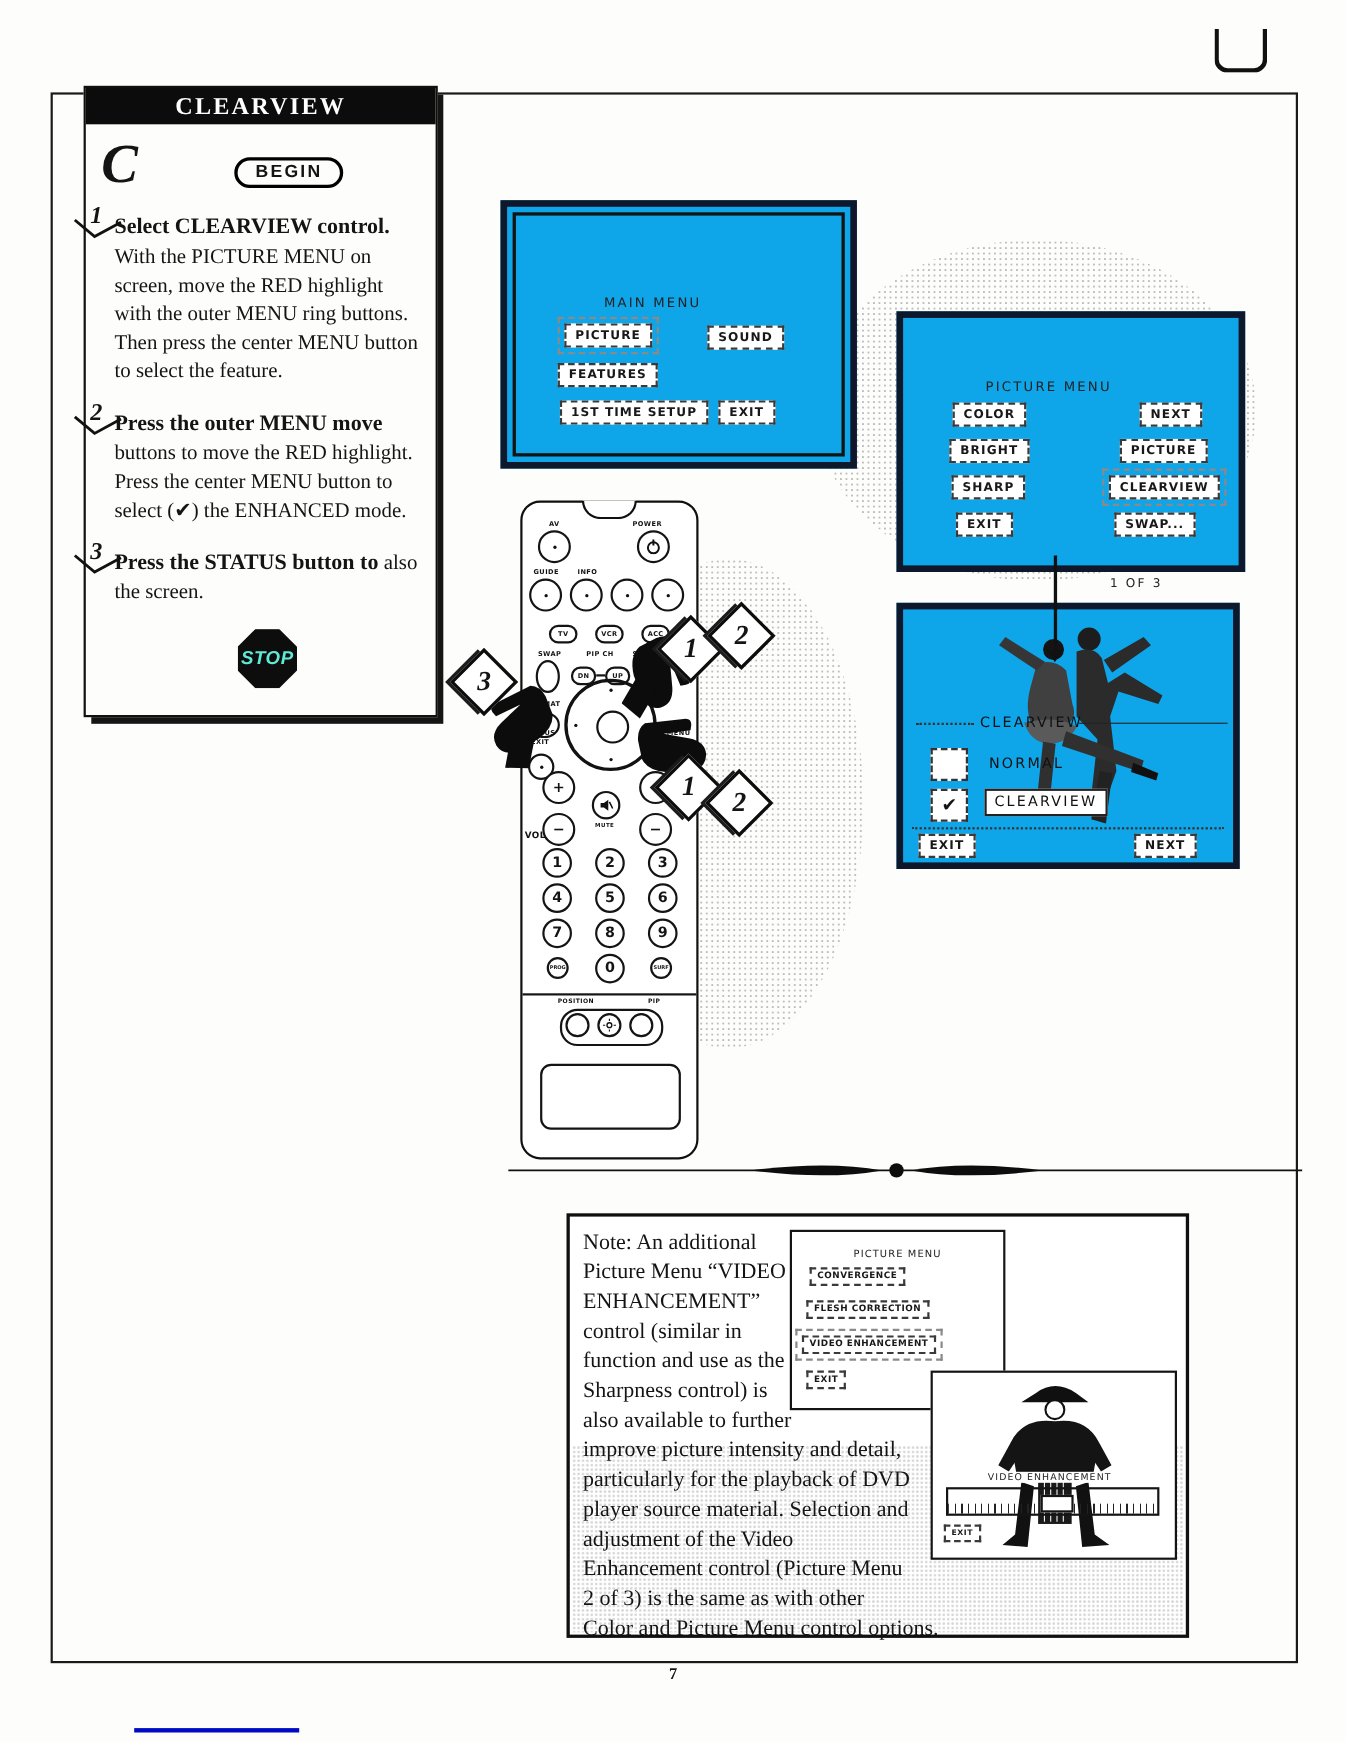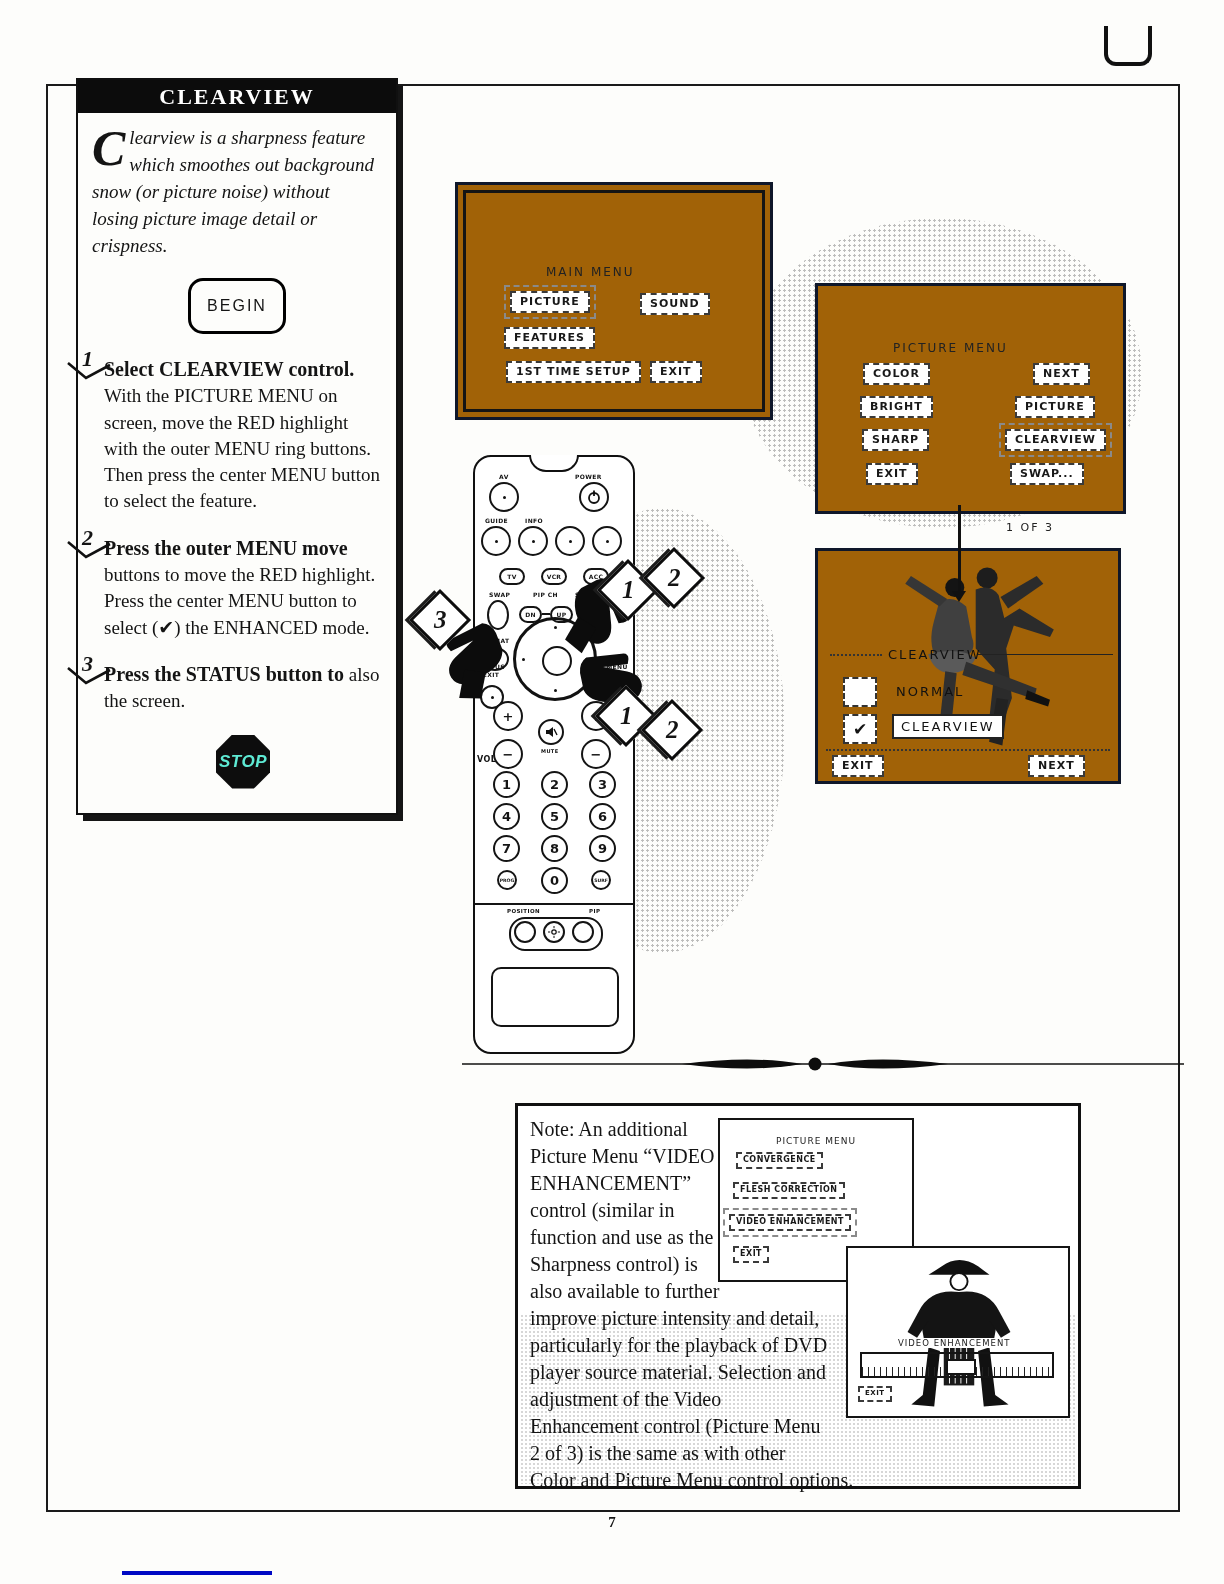--- a/index.html
+++ b/index.html
@@ -17,39 +17,39 @@
   .frame{position:absolute;left:46px;top:84px;width:1130px;height:1424px;border:2px solid #1a1a1a;}
 
   
   .panel{position:absolute;left:76px;top:78px;width:318px;background:#fdfdfb;border:2px solid #101010;
          box-shadow:6px 7px 0 -1px #151515;z-index:4;}
   .panel-title{height:33px;background:#0c0c0c;color:#fff;display:flex;align-items:center;justify-content:center;
                font-weight:bold;font-size:22px;letter-spacing:2px;}
   .panel-intro{padding:12px 16px 2px 14px;font-style:italic;font-size:19px;line-height:1.42;}
   .dropcap{float:left;font-size:50px;line-height:.78;font-style:italic;font-weight:bold;padding:4px 4px 0 0;}
   .begin-wrap{text-align:center;margin:16px 0 8px;}
-  .begin{display:inline-block;border:3.5px solid #000;border-radius:15px;padding:16px 16px;
-         font-family:"Liberation Sans",sans-serif;font-weight:normal;font-size:16px;letter-spacing:2px;}
+  .begin{display:inline-block;border:3.5px solid #000;border-radius:15px;padding:2px 16px;
+         font-family:"Liberation Sans",sans-serif;font-weight:bold;font-size:16px;letter-spacing:2px;}
   .steps{padding:14px 14px 6px 26px;}
   .step{position:relative;margin-bottom:20px;font-size:19px;line-height:1.38;}
   .step b{font-size:20px;}
   .step-num{position:absolute;left:-38px;top:-6px;width:48px;height:34px;}
   .step-num .n{position:absolute;left:16px;top:-4px;font:italic bold 22px "Liberation Serif",serif;}
   .step-num svg{position:absolute;left:0;top:10px;}
   .stop-wrap{text-align:center;margin:14px 0 18px;}
   .stop{display:inline-flex;width:54px;height:54px;background:#0d0d0d;color:#5eead4;align-items:center;justify-content:center;
         font:italic bold 17px "Liberation Sans",sans-serif;letter-spacing:.5px;
         clip-path:polygon(30% 0,70% 0,100% 30%,100% 70%,70% 100%,30% 100%,0 70%,0 30%);}
 
   
   .speckle{position:absolute;border-radius:50%;z-index:0;
            background-image:radial-gradient(#8a8a8a 1px,transparent 1.3px);background-size:5px 5px;opacity:.55;}
 
   
-  .screen{position:absolute;background:#a16207;border:3px solid #0f172a;z-index:2;}
+  .screen{position:absolute;background:#0ea5e9;border:6px solid #0f172a;z-index:2;}
   .screen.dbl::before{content:"";position:absolute;inset:5px;border:3px solid #141414;pointer-events:none;}
   .scr-title{position:absolute;font:12px "DejaVu Sans",sans-serif;letter-spacing:2px;color:#222;white-space:nowrap;}
   .btn-dash{position:absolute;border:2px dashed #3a3a3a;background:#fff;padding:3px 8px;
             font:bold 11px/1.1 "DejaVu Sans",sans-serif;letter-spacing:1px;color:#181818;white-space:nowrap;}
   .btn-dash.hl{outline:2px dashed #8a8a8a;outline-offset:4px;}
   .pgind{position:absolute;font:11px "DejaVu Sans",sans-serif;letter-spacing:2px;color:#222;margin-top:32px;}
 
   
   .v-arrow{position:absolute;left:958px;top:505px;width:2.5px;height:86px;background:#111;z-index:3;}
   .v-arrow::after{content:"";position:absolute;left:-6px;top:100%;border:7px solid transparent;border-top:11px solid #111;}
@@ -123,21 +123,21 @@
   <div class="corner-tab"></div>
 
   <div class="frame"></div>
 
   <div class="speckle" style="left:742px;top:218px;width:400px;height:310px;"></div>
   <div class="speckle" style="left:540px;top:508px;width:245px;height:445px;"></div>
 
   <div class="panel">
     <div class="panel-title">CLEARVIEW</div>
     <div class="panel-intro">
-      <span class="dropcap">C</span><span>learview is a sharpness feature which smoothes out background snow (or picture noise) without losing picture image detail or crispness.</span>
+      <span class="dropcap">C</span>
     </div>
     <div class="begin-wrap"><span class="begin">BEGIN</span></div>
     <div class="steps">
       <div class="step">
         <span class="step-num">
           <svg width="46" height="22" viewBox="0 0 46 22">
               <path d="M2 3 L20 18 L44 5" fill="none" stroke="#111" stroke-width="2.6"></path>
             </svg>
           <span class="n">1</span>
         </span>

